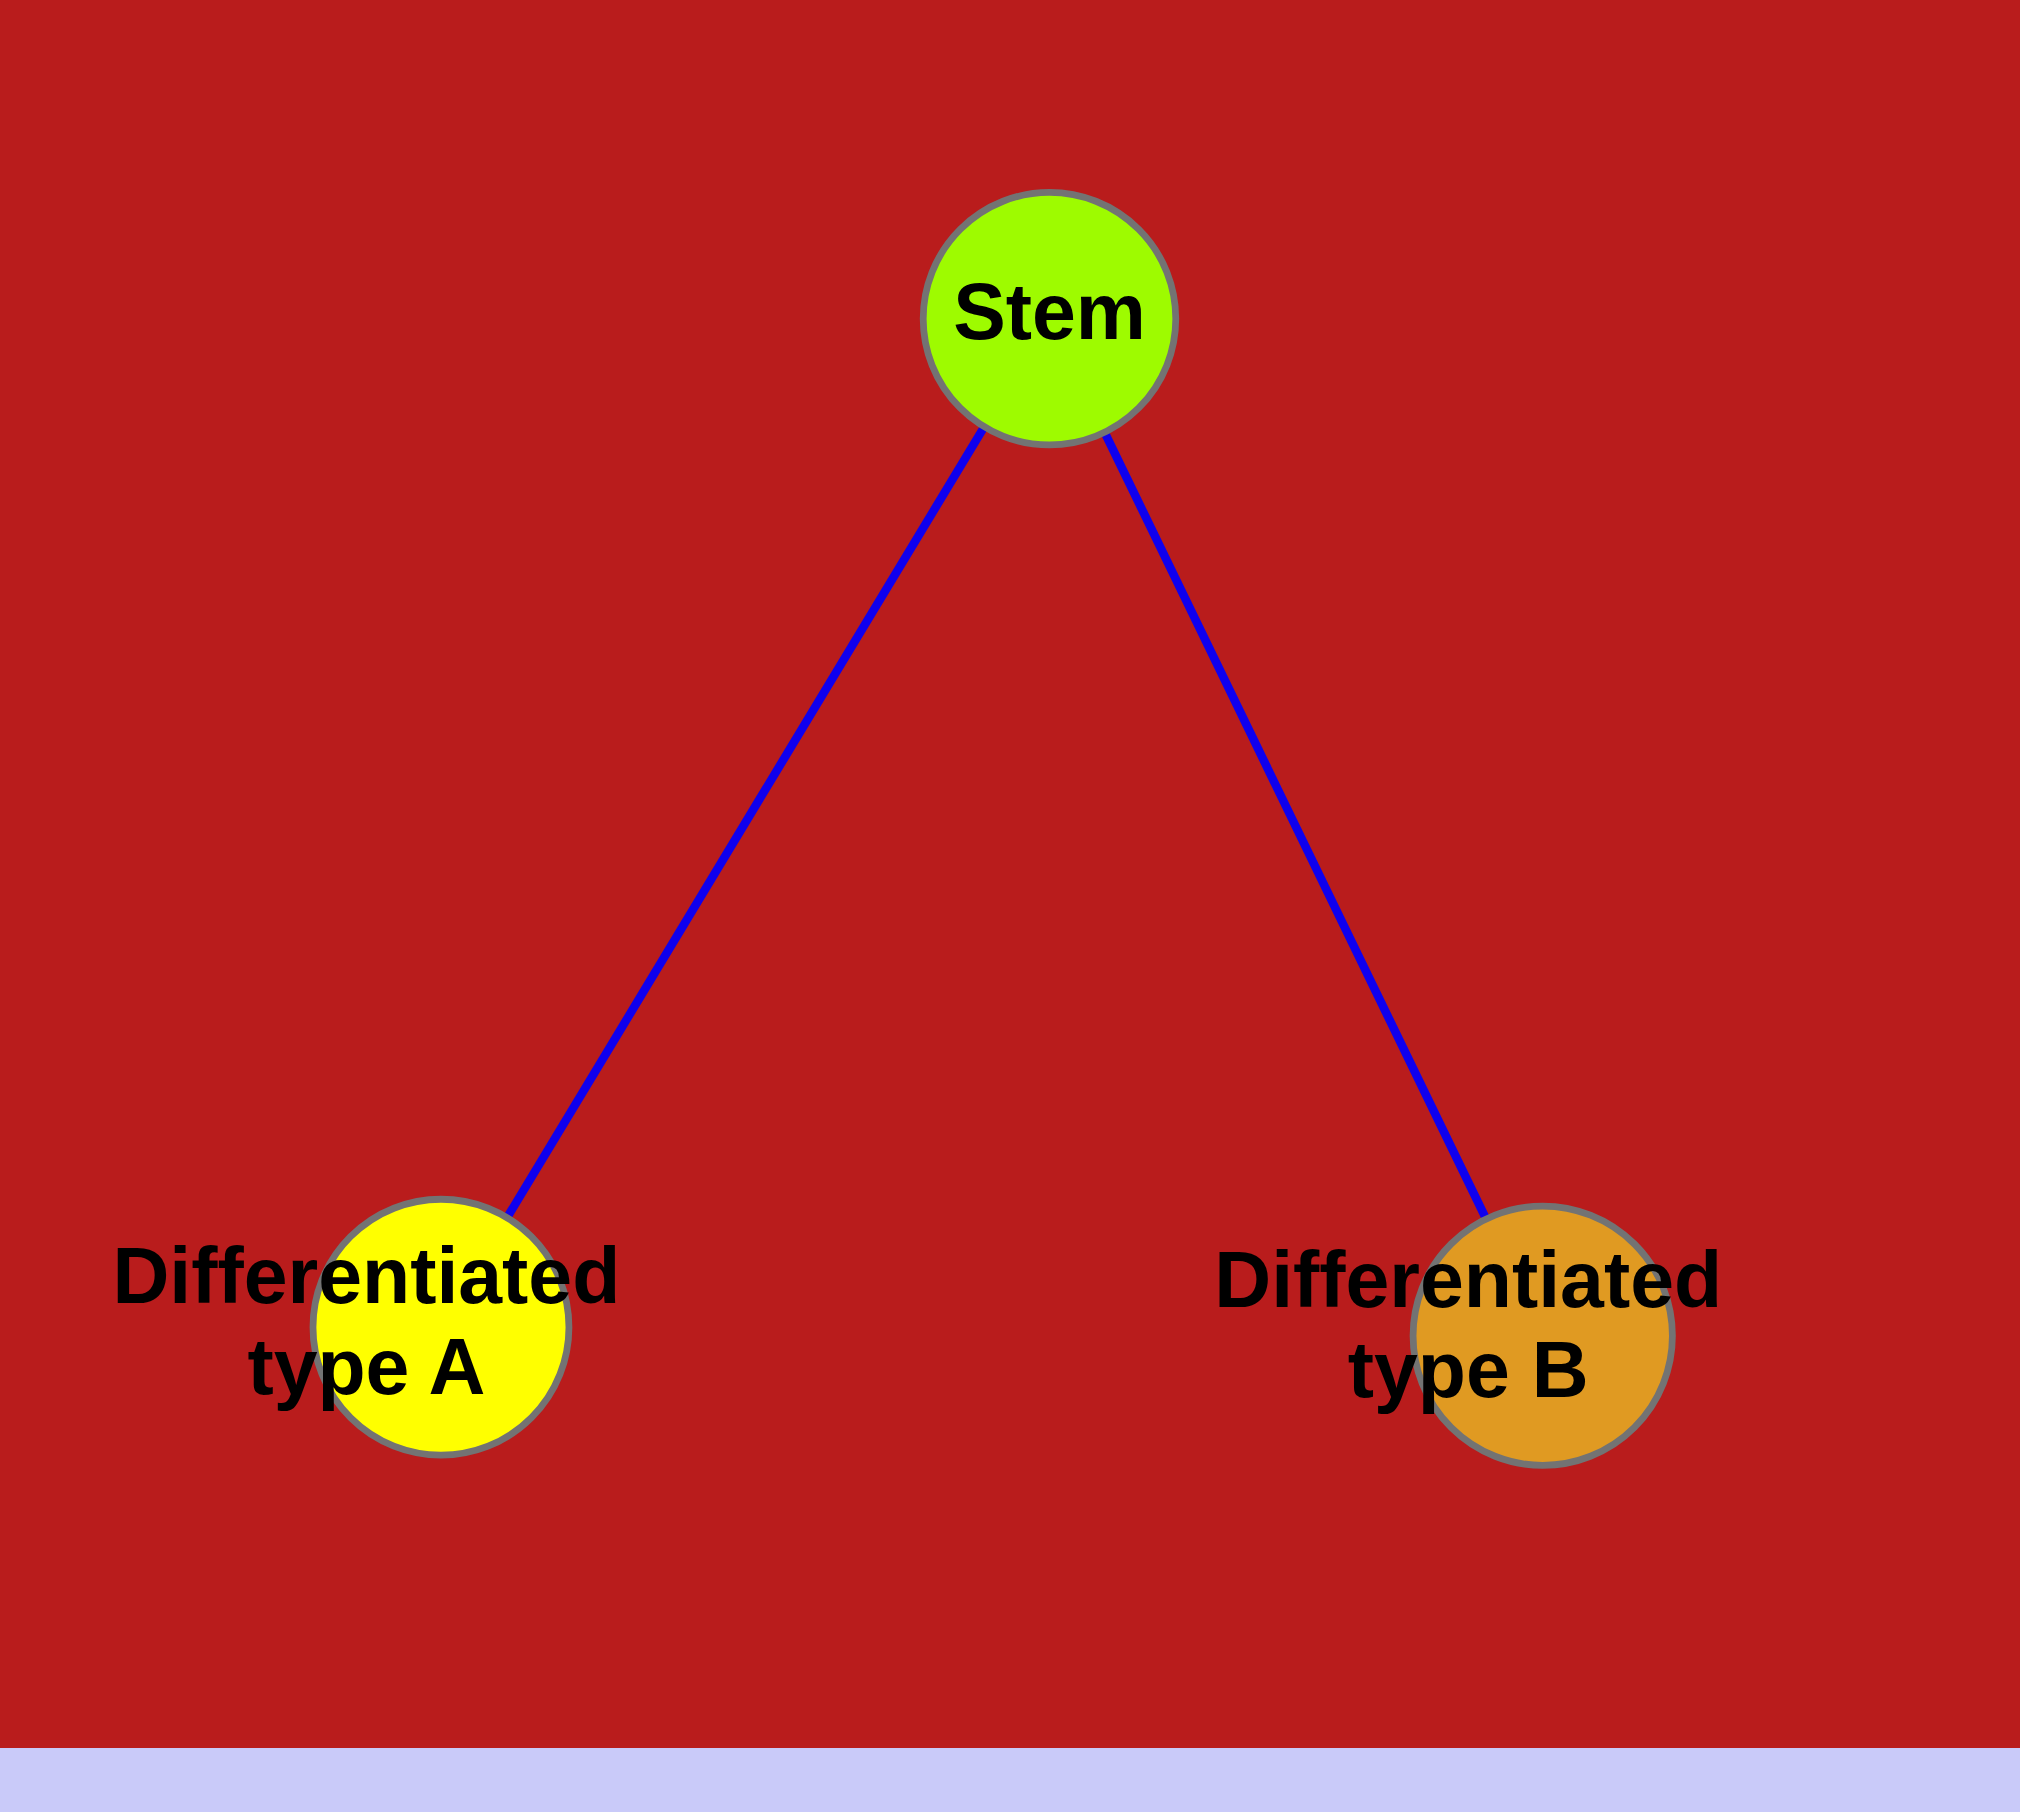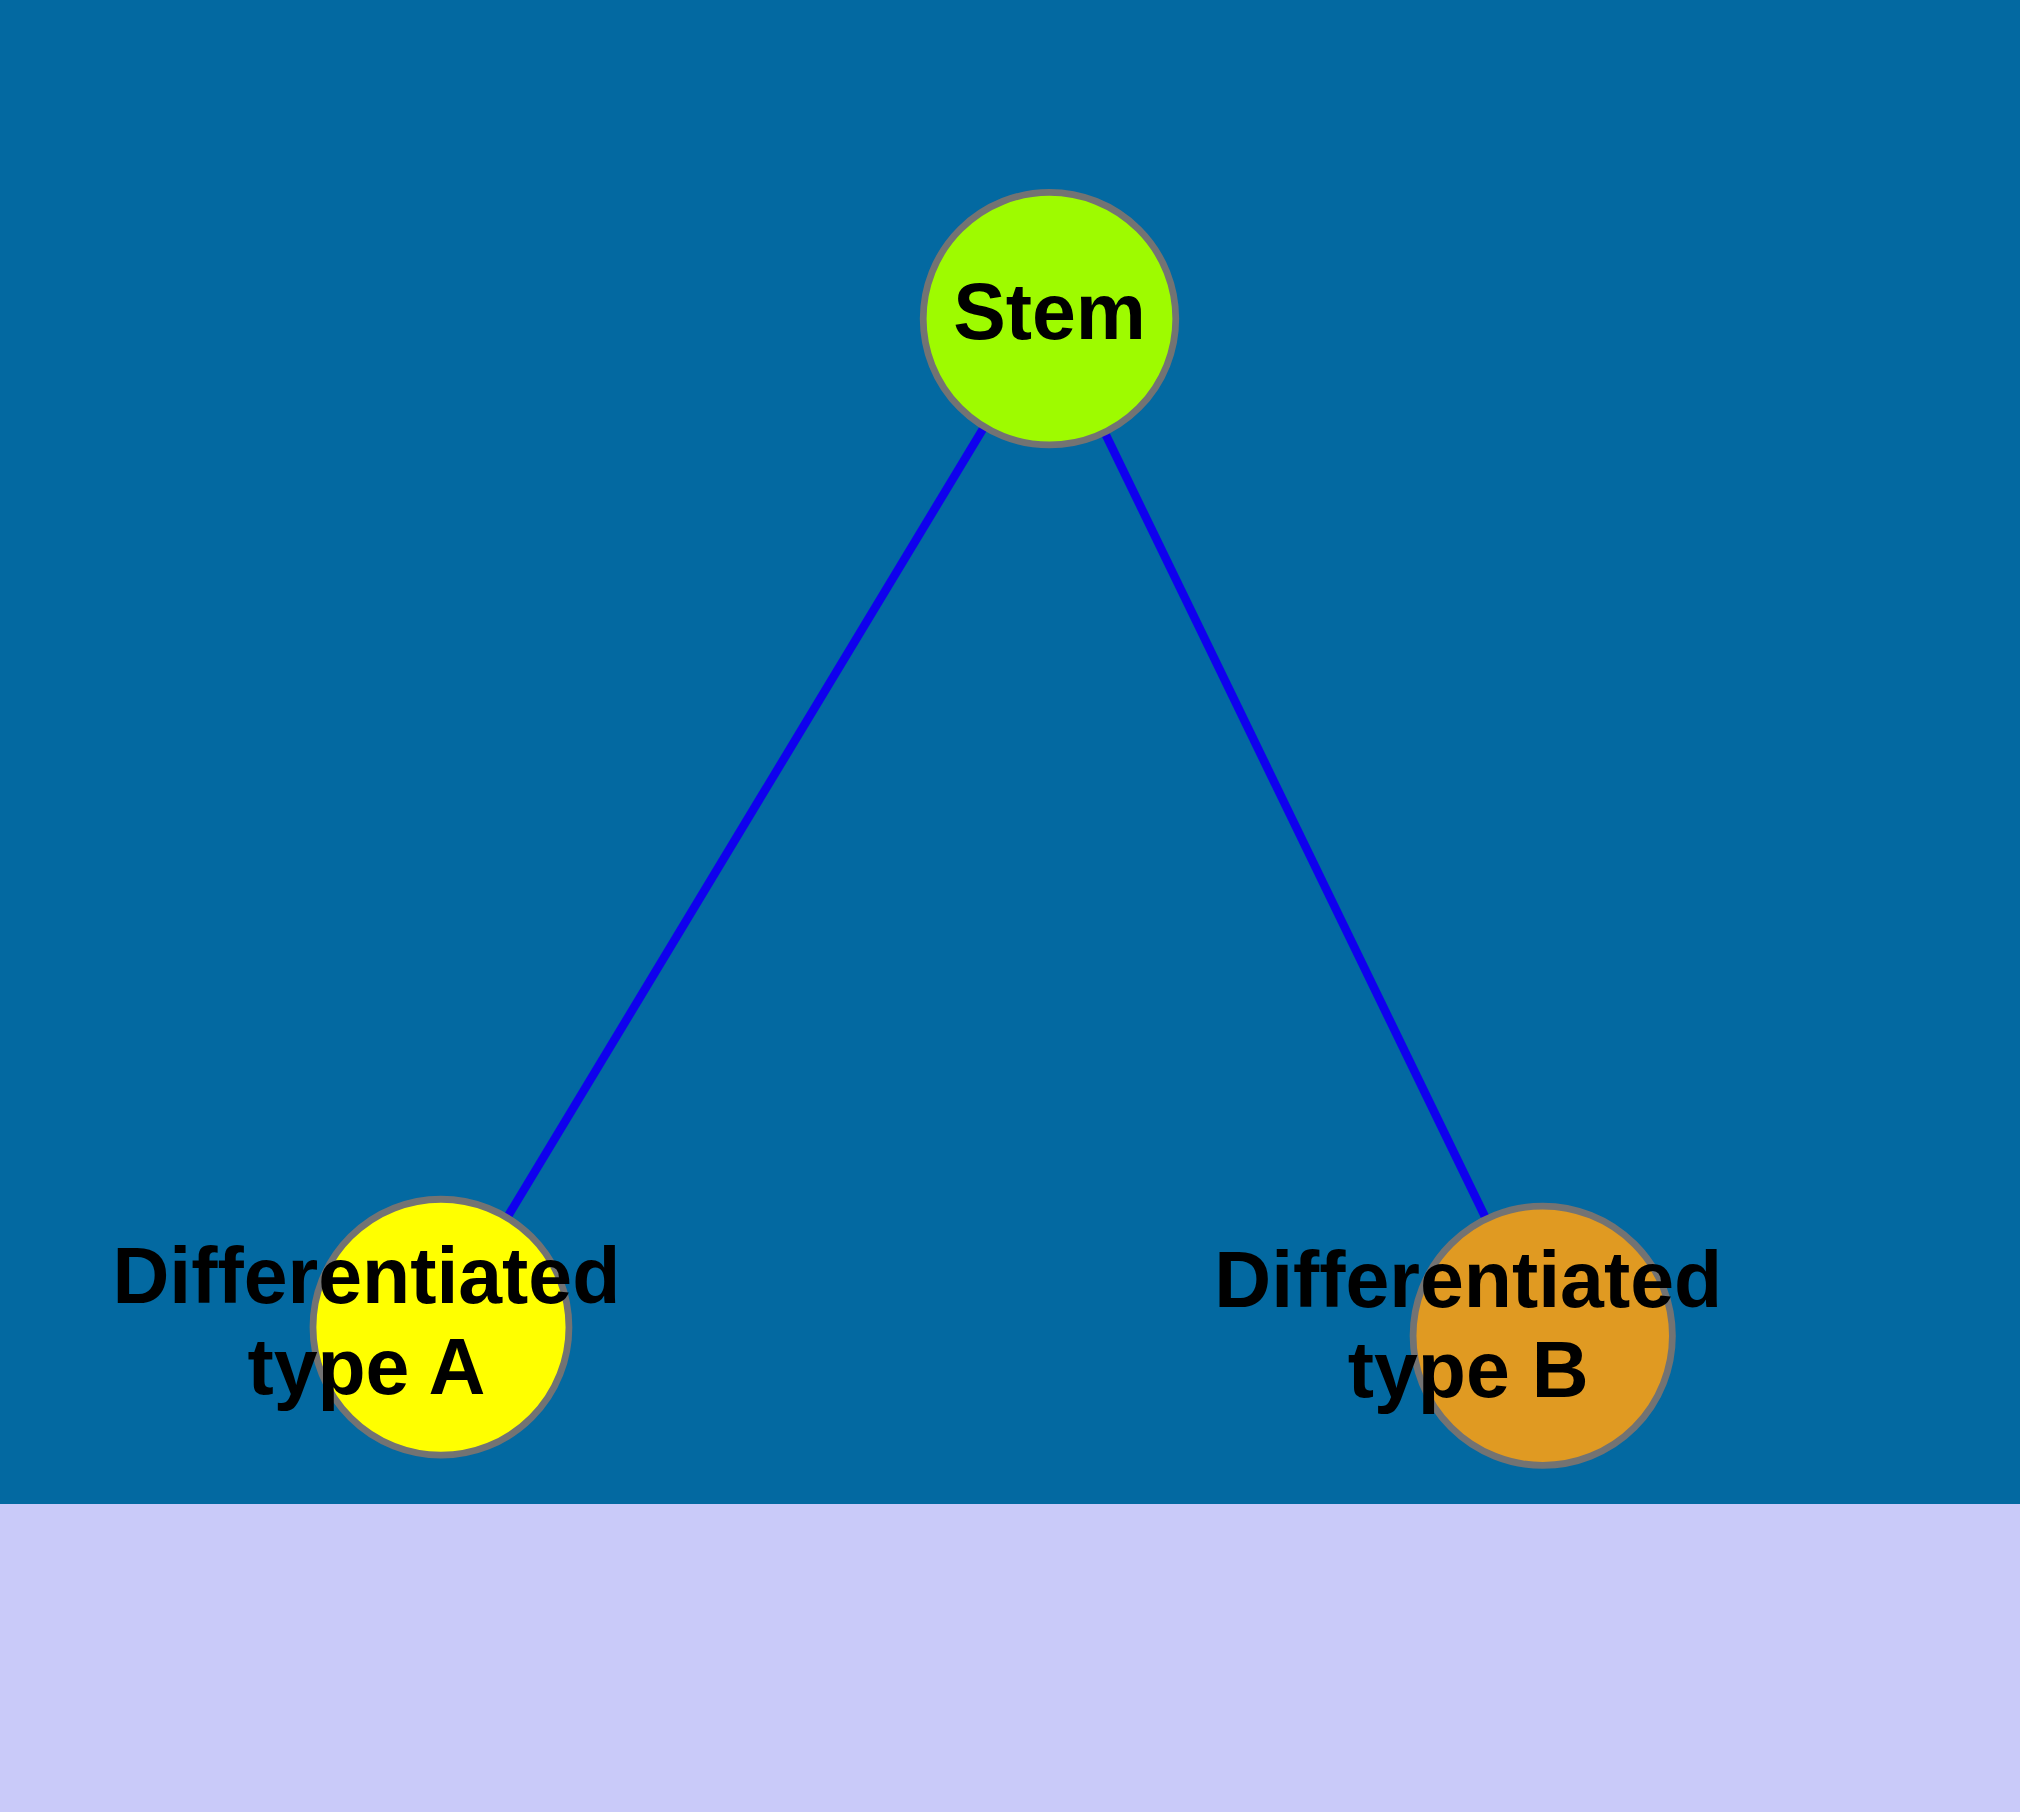--- a/index.html
+++ b/index.html
@@ -3,22 +3,22 @@
 <meta charset="utf-8">
 <style>
   html, body {
     margin: 0;
     padding: 0;
     background: #c9caf9;
   }
   #canvas {
     position: relative;
     width: 2021px;
-    height: 1504px;
-    background: #0369a1;
+    height: 1748px;
+    background: #b91c1c;
     overflow: hidden;
     font-family: "Liberation Sans", sans-serif;
   }
   #graph-svg {
     position: absolute;
     left: 0;
     top: 0;
     width: 2021px;
     height: 1812px;
     display: block;

